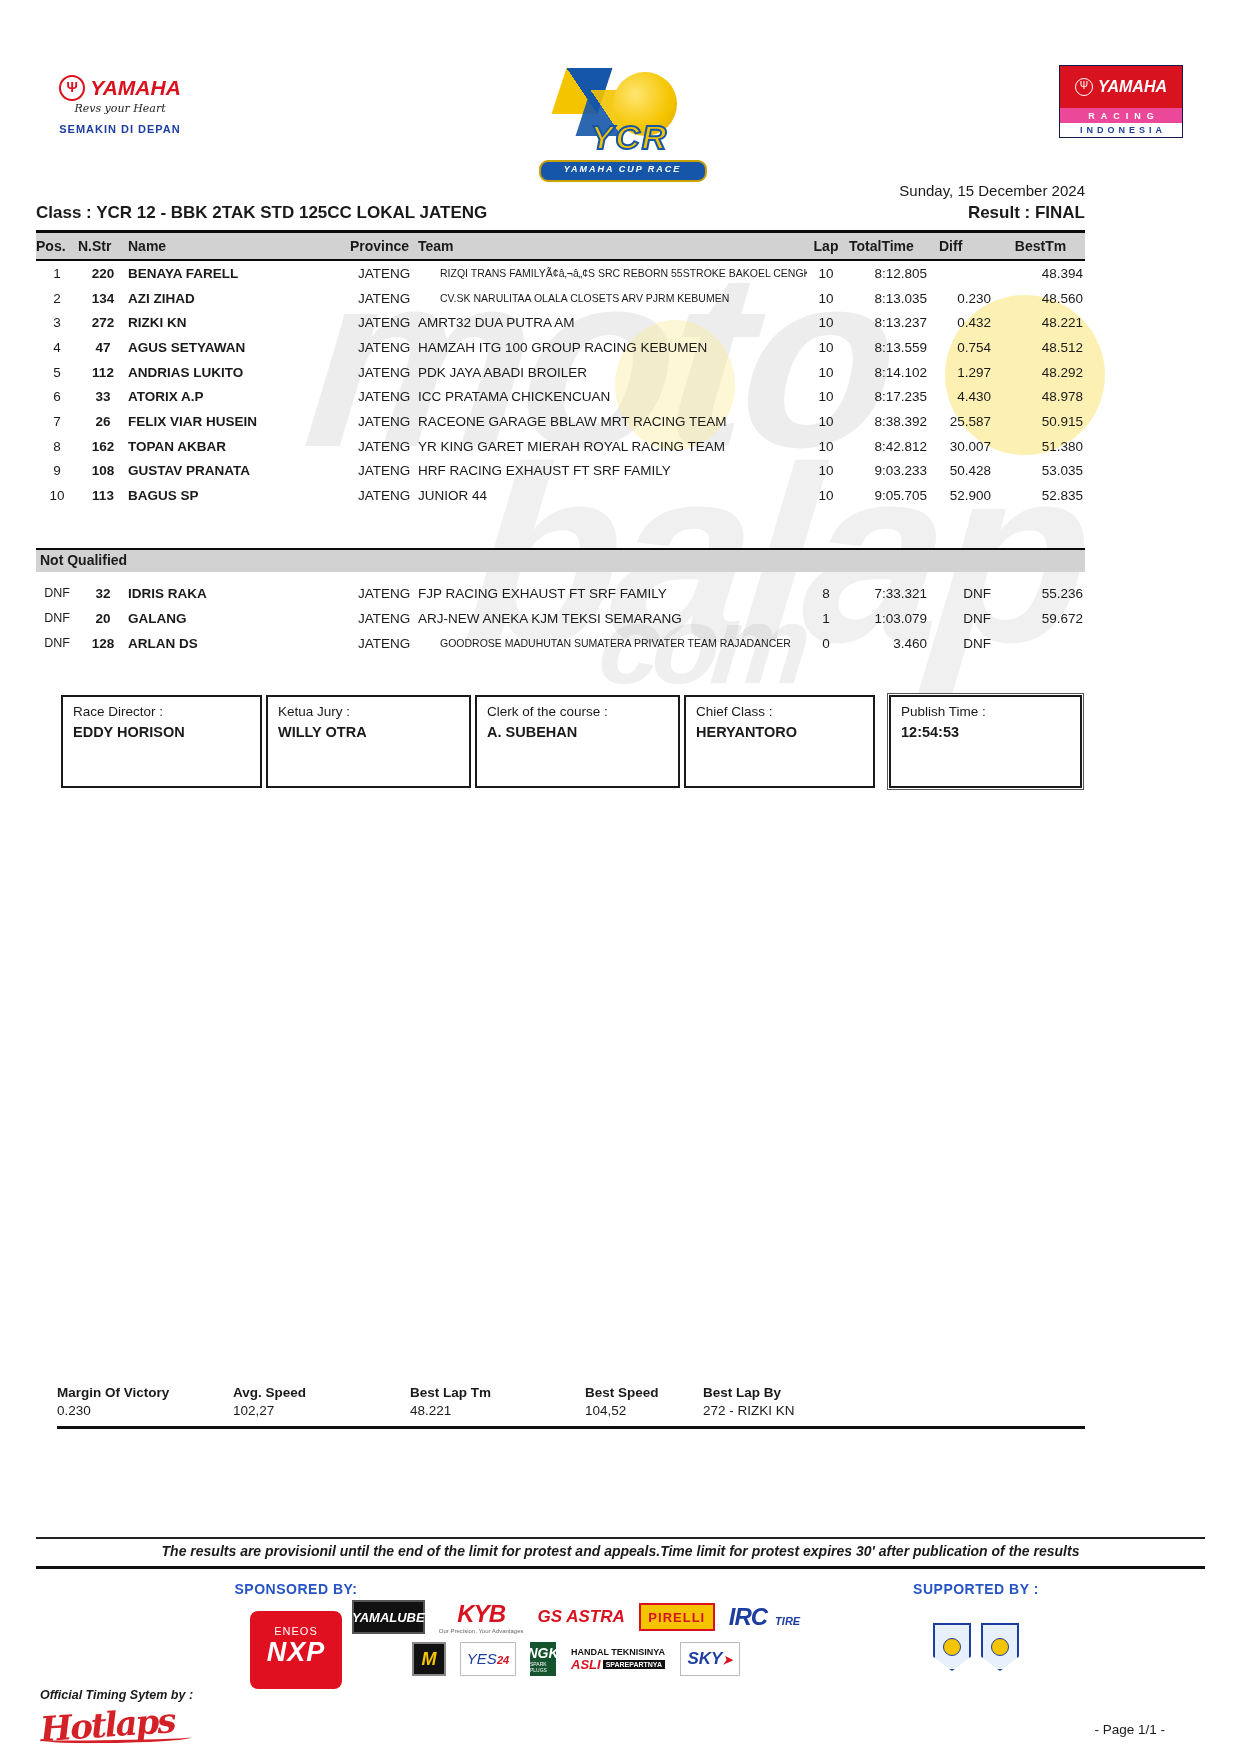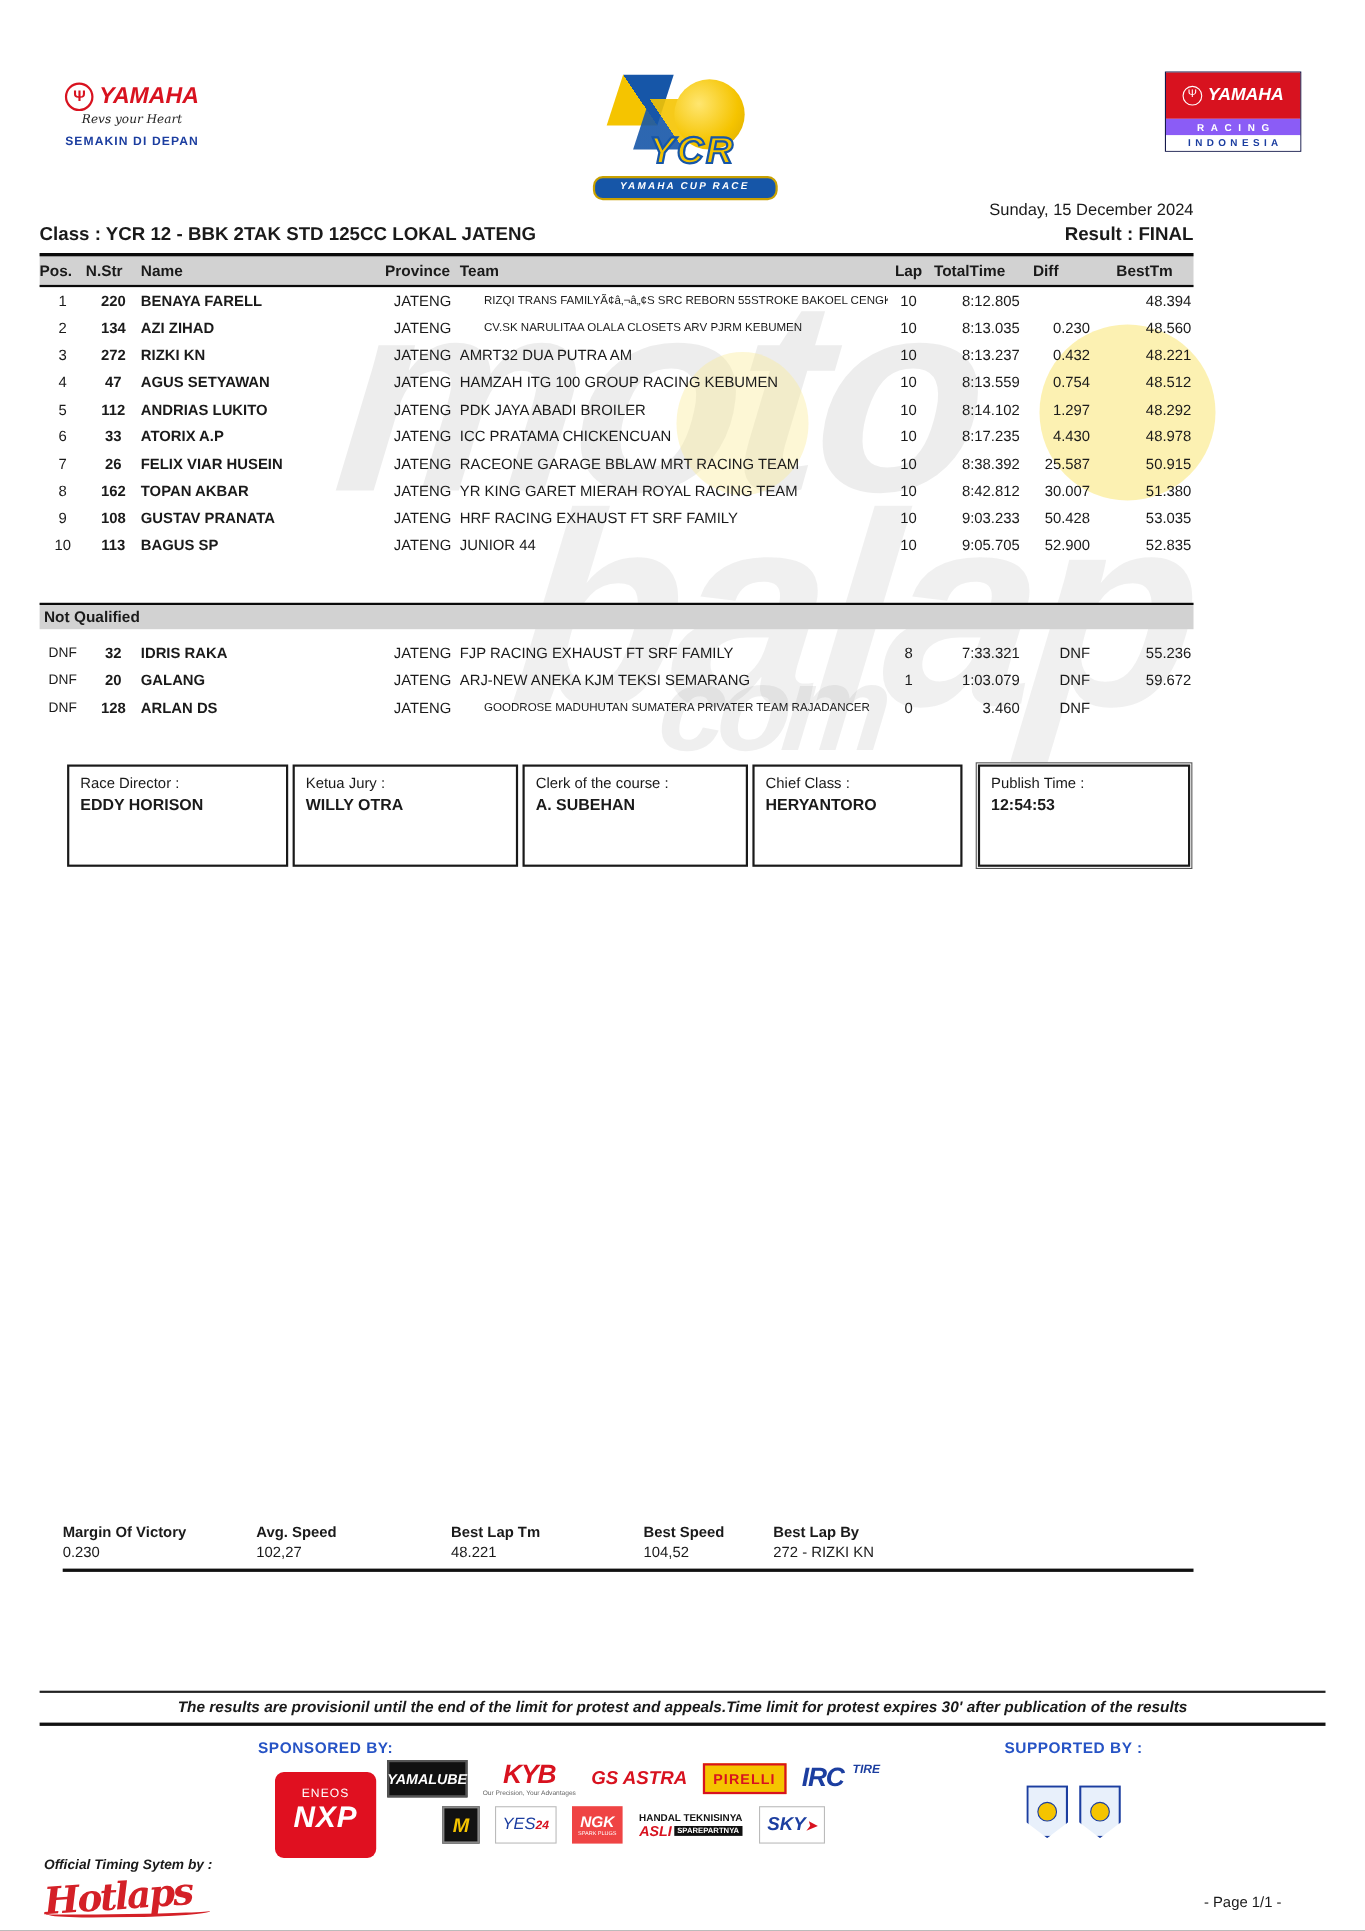--- a/index.html
+++ b/index.html
@@ -35,21 +35,21 @@
   .ycr-abbr{position:absolute;left:70px;top:58px;font-size:34px;font-weight:bold;font-style:italic;
             color:#f5c400;-webkit-text-stroke:2px #1656a8;letter-spacing:2px;}
   .ycr-ribbon{position:absolute;left:18px;top:100px;width:164px;height:18px;background:#1656a8;
               border:2px solid #c9a100;border-radius:9px;color:#fff;font-weight:bold;font-style:italic;
               font-size:9px;letter-spacing:2px;line-height:15px;}
   
   .yri{position:absolute;right:58px;top:5px;width:122px;border:1px solid #15194b;}
   .yri-red{background:#d8121f;color:#fff;height:42px;display:flex;align-items:center;justify-content:center;gap:5px;}
   .yri-fork{width:16px;height:16px;border:1.5px solid #fff;border-radius:50%;font-size:10px;line-height:14px;text-align:center;}
   .yri-brand{font-weight:bold;font-style:italic;font-size:16px;}
-  .yri-racing{background:#8b5cf6;color:#fff;font-size:9px;font-weight:bold;letter-spacing:6px;
+  .yri-racing{background:#ec4899;color:#fff;font-size:9px;font-weight:bold;letter-spacing:6px;
               text-align:center;padding:3px 0 2px 6px;}
   .yri-indo{background:#fff;color:#1c3ea0;font-size:9px;font-weight:bold;letter-spacing:4px;
             text-align:center;padding:2px 0 2px 4px;}
   
   .date-line{position:absolute;top:182px;right:156px;font-size:15px;}
   .class-row{position:absolute;top:203px;left:36px;right:156px;display:flex;justify-content:space-between;}
   .class-title{font-weight:bold;font-size:17px;}
   .result-final{font-weight:bold;font-size:17px;position:absolute;top:203px;right:156px;}
   
   .tbl{position:absolute;top:230px;left:36px;width:1049px;}
@@ -104,27 +104,27 @@
   .lrow{display:flex;align-items:center;justify-content:center;gap:14px;}
   .lrow+.lrow{margin-top:8px;}
   .logo{box-sizing:border-box;display:flex;flex-direction:column;align-items:center;justify-content:center;}
   .yamalube{width:73px;height:34px;background:#111;color:#fff;font-weight:bold;font-style:italic;font-size:13px;border:2px solid #555;}
   .kyb .big{color:#d8121f;font-weight:bold;font-style:italic;font-size:24px;letter-spacing:-1px;}
   .kyb .tag{font-size:6px;color:#666;}
   .gsastra{color:#d8121f;font-weight:bold;font-size:17px;font-style:italic;}
   .pirelli{width:76px;height:28px;background:#f5c400;border:2px solid #d8121f;color:#d8121f;
            font-weight:bold;font-size:13px;letter-spacing:1px;}
   .irc .big{color:#1c3ea0;font-weight:bold;font-style:italic;font-size:24px;letter-spacing:-1px;}
-  .irc{flex-direction:row !important;gap:8px;align-items:flex-start;}
+  .irc{flex-direction:row !important;gap:8px;align-items:flex-end;}
   .irc .sub{color:#1c3ea0;font-weight:bold;font-style:italic;font-size:11px;padding-bottom:4px;}
   .motul{width:34px;height:34px;background:#111;color:#f5c400;font-weight:bold;font-style:italic;font-size:18px;border:2px solid #888;}
   .yes24{width:56px;height:34px;border:1px solid #bbb;}
   .yes24 .y{color:#1c3ea0;font-weight:normal;font-style:italic;font-size:15px;}
   .yes24 .n2{color:#d8121f;font-weight:bold;font-size:11px;font-style:italic;}
-  .ngk{width:46px;height:34px;background:#ef4444;color:#fff;}
+  .ngk{width:26px;height:34px;background:#14532d;color:#fff;}
   .ngk .big{font-weight:bold;font-size:14px;font-style:italic;}
   .ngk .sub{font-size:5px;}
   .handal{width:96px;height:34px;}
   .handal .l1{font-weight:bold;font-size:9px;color:#111;white-space:nowrap;}
   .handal .l2{display:flex;gap:2px;align-items:center;}
   .handal .asli{color:#d8121f;font-weight:bold;font-size:13px;font-style:italic;}
   .handal .sp2{background:#111;color:#fff;font-size:7px;padding:1px 3px;font-weight:bold;}
   .sky{width:60px;height:34px;border:1px solid #bbb;color:#1c3ea0;font-weight:bold;font-style:italic;font-size:17px;}
   .sky .arrow{color:#d8121f;font-size:12px;}
   .sp-right{position:absolute;left:790px;top:3px;width:300px;text-align:center;}

